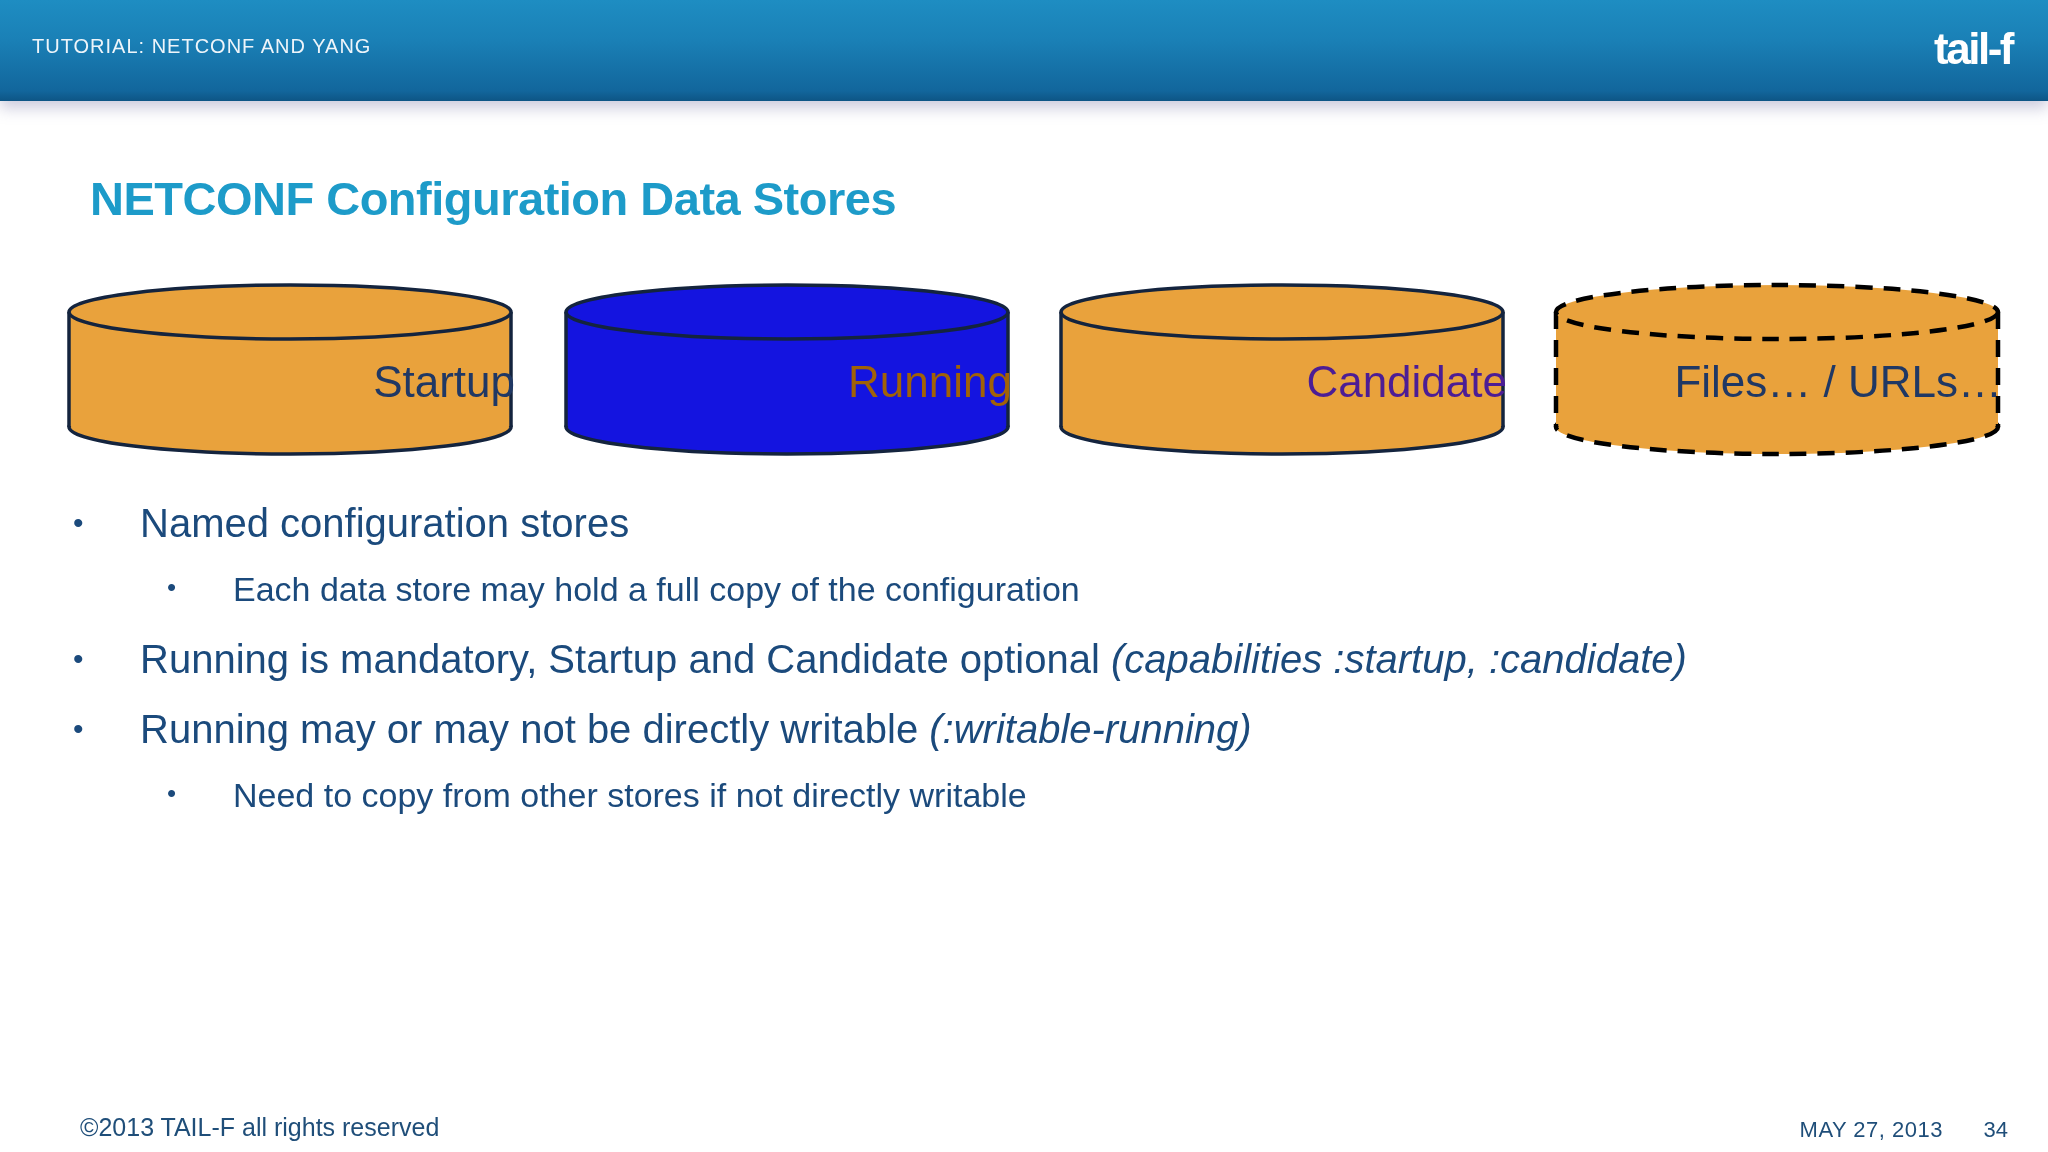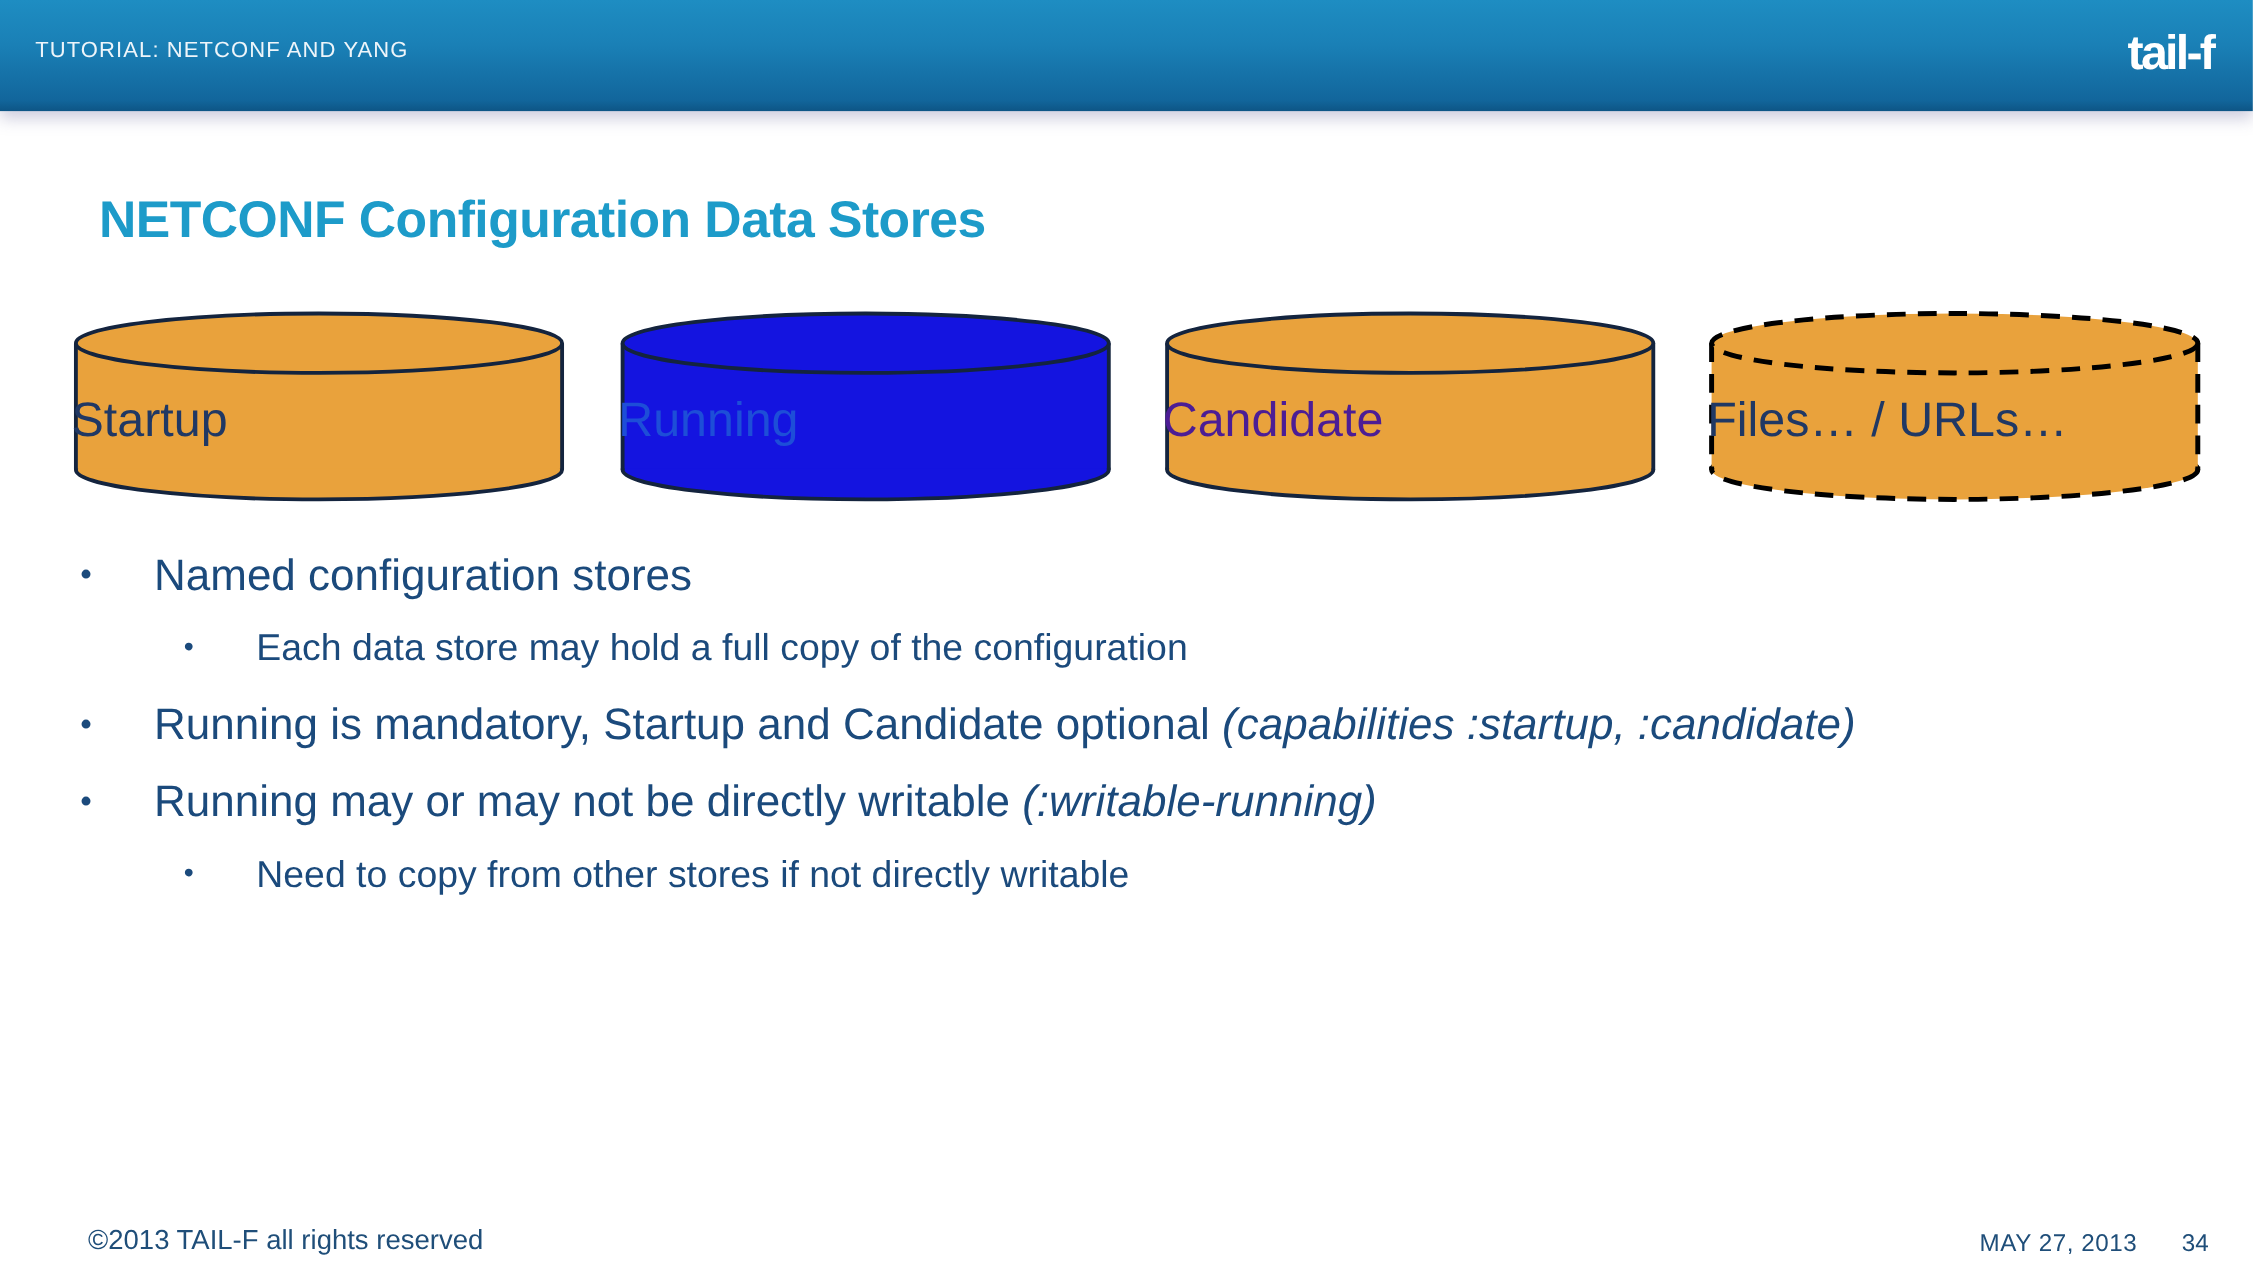--- a/index.html
+++ b/index.html
@@ -42,21 +42,21 @@
   .datastores {
     position: absolute; left: 0; top: 281px;
     width: 2048px; height: 185px;
   }
   .cylinder {
     position: absolute; top: 0;
     width: 450px; height: 176px;
   }
   .cyl-label {
     position: absolute; left: 0; top: 76px;
-    width: 100%; text-align: left;
+    width: 100%; text-align: right;
     font-size: 44px;
     color: #203864;
   }
 
   
   .bullets {
     position: absolute; left: 0; top: 498px;
     width: 2048px;
     color: #1b4a7c;
   }
@@ -99,21 +99,21 @@
         <line x1="4" y1="31" x2="4" y2="146" stroke="#14243E" stroke-width="3.5"></line>
         <line x1="446" y1="31" x2="446" y2="146" stroke="#14243E" stroke-width="3.5"></line>
         <ellipse cx="225" cy="31" rx="221" ry="27" fill="#E9A23C" stroke="#14243E" stroke-width="3.5"></ellipse>
       </svg><div class="cyl-label" style="color: rgb(32, 56, 100);">Startup</div></div>
     <div class="cylinder" style="left: 562px;"><svg viewBox="0 0 450 176" width="450" height="176">
         <ellipse cx="225" cy="146" rx="221" ry="27" fill="#1414E0" stroke="#14243E" stroke-width="3.5"></ellipse>
         <rect x="4" y="31" width="442" height="114" fill="#1414E0"></rect>
         <line x1="4" y1="31" x2="4" y2="146" stroke="#14243E" stroke-width="3.5"></line>
         <line x1="446" y1="31" x2="446" y2="146" stroke="#14243E" stroke-width="3.5"></line>
         <ellipse cx="225" cy="31" rx="221" ry="27" fill="#1414E0" stroke="#14243E" stroke-width="3.5"></ellipse>
-      </svg><div class="cyl-label" style="color: #1d4ed8;">Running</div></div>
+      </svg><div class="cyl-label" style="color: #a16207;">Running</div></div>
     <div class="cylinder" style="left: 1057px;"><svg viewBox="0 0 450 176" width="450" height="176">
         <ellipse cx="225" cy="146" rx="221" ry="27" fill="#E9A23C" stroke="#14243E" stroke-width="3.5"></ellipse>
         <rect x="4" y="31" width="442" height="114" fill="#E9A23C"></rect>
         <line x1="4" y1="31" x2="4" y2="146" stroke="#14243E" stroke-width="3.5"></line>
         <line x1="446" y1="31" x2="446" y2="146" stroke="#14243E" stroke-width="3.5"></line>
         <ellipse cx="225" cy="31" rx="221" ry="27" fill="#E9A23C" stroke="#14243E" stroke-width="3.5"></ellipse>
       </svg><div class="cyl-label" style="color: #4c1d95;">Candidate</div></div>
     <div class="cylinder" style="left: 1552px;"><svg viewBox="0 0 450 176" width="450" height="176">
         <ellipse cx="225" cy="146" rx="221" ry="27" fill="#E9A23C" stroke="#000000" stroke-width="4.5" stroke-dasharray="17 11"></ellipse>
         <rect x="4" y="31" width="442" height="114" fill="#E9A23C"></rect>

